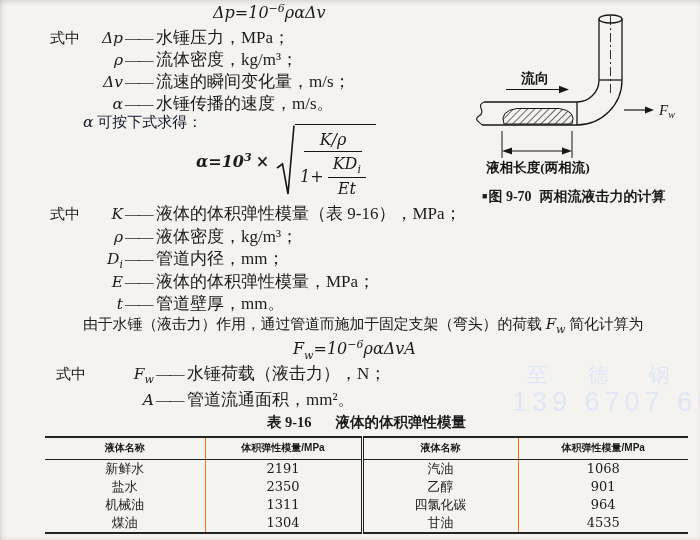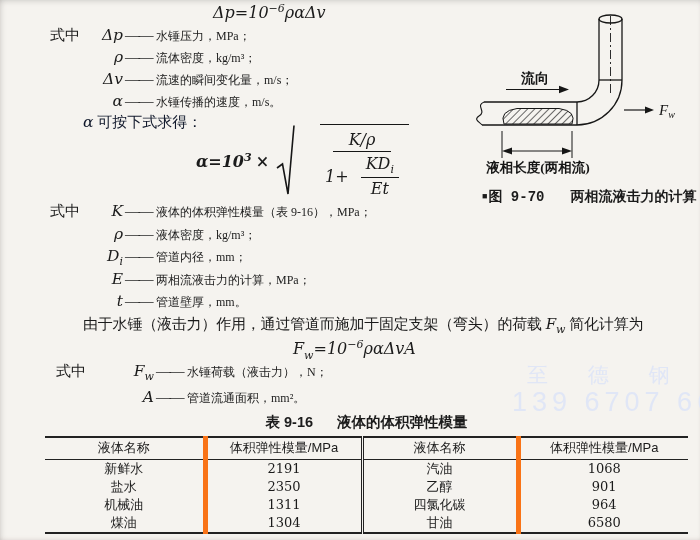--- a/index.html
+++ b/index.html
@@ -17,58 +17,58 @@
   .math sup, .fa-left sup { font-size:11px; font-style:italic; }
   .math sub { font-size:11px; }
   
   .defrow { position:absolute; left:50px; font-size:15px; white-space:nowrap; }
   .defrow.g3 { left:56px; }
   .dprefix { display:inline-block; width:31px; font-size:15px; }
   .dterm { display:inline-block; width:42px; text-align:right; font-family:"DejaVu Serif",serif; font-style:italic; font-size:15.5px; }
   .g3 .dterm { width:67px; }
   .dterm sub { font-size:11px; }
   .ddash { letter-spacing:-1.5px; margin:0 4px 0 2px; }
-  .ddesc { font-size:12px; }
+  .ddesc { font-size:17px; }
   
   .formula-alpha { position:absolute; left:196px; top:124px; display:flex; align-items:center; font-family:"DejaVu Serif",serif; font-size:16px; }
   .fa-left { font-style:italic;font-weight:bold; }
   .fa-times { font-style:normal; margin:0 7px 0 4px; }
-  .sqrt { display:flex; align-items:flex-start;gap:25px; }
+  .sqrt { display:flex; align-items:flex-start; }
   .sqrt-body { border-top:1.5px solid #161616; padding:5px 10px 0 5px; }
   .bigfrac { display:inline-flex; flex-direction:column; align-items:center; font-style:italic; }
   .bf-num { padding:0 16px 2px; border-bottom:1.4px solid #161616; }
   .bf-den { display:flex; align-items:center; padding-top:2px; }
-  .innerfrac { display:inline-flex; flex-direction:column; align-items:center; margin-left:12px; }
+  .innerfrac { display:inline-flex; flex-direction:column; align-items:center; margin-left:4px; }
   .if-num { padding:0 5px 1px; border-bottom:1.3px solid #161616; }
   .if-den { padding-top:1px; }
   .innerfrac sub { font-size:11px; }
   
   .para { position:absolute; left:83px; top:315px; font-size:15px; letter-spacing:-0.2px; }
   .para .fsym { font-family:"DejaVu Serif",serif; font-style:italic; margin:0 4px; }
   .para .fsym sub { font-size:11px; }
   
   .wm { position:absolute; color:#e0e6f6; font-family:"Liberation Sans","DejaVu Sans",sans-serif; }
   .wm1 { left:527px; top:361px; font-size:21px; letter-spacing:17px; }
   .wm2 { left:512px; top:387px; font-size:27px; letter-spacing:5px; }
   
   .tbl-title { position:absolute; left:45px; top:413px; width:643px; text-align:center; font-weight:bold; font-size:14.5px; font-family:"Liberation Sans","DejaVu Sans",sans-serif; }
-  .tbl-title .tnum { margin-right:24px; font-family:Liberation Sans, sans-serif; }
+  .tbl-title .tnum { margin-right:24px; font-family:Liberation Serif, serif; }
   table.modulus { position:absolute; left:45px; top:436px; width:643px; border-collapse:collapse; table-layout:fixed;
     border-top:2px solid #222; border-bottom:2px solid #222; font-size:13px; }
-  table.modulus th { height:22px; font-weight:normal; border-bottom:1.5px solid #222; font-family:"Liberation Sans","DejaVu Sans",sans-serif; font-size:13px; }
+  table.modulus th { height:22px; font-weight:bold; border-bottom:1.5px solid #222; font-family:"Liberation Sans","DejaVu Sans",sans-serif; font-size:10px; }
   table.modulus td { height:18px; text-align:center; font-size:13px; }
   table.modulus .c1 { width:160px; } table.modulus .c2 { width:157px; }
   table.modulus .c3 { width:156px; } table.modulus .c4 { width:170px; }
-  table.modulus .vline { border-left:5px solid #f97316; }
+  table.modulus .vline { border-left:1px solid #f97316; }
   table.modulus .vdouble { border-left:3px double #222; }
   table.modulus td.num { font-family:"DejaVu Serif",serif; }
   
   .fig-caption { position:absolute; left:482px; top:188px; font-weight:bold; font-size:14px; font-family:"Liberation Sans","DejaVu Sans",sans-serif; white-space:nowrap; }
   .fig-caption .bullet { font-size:9px; vertical-align:2.5px; margin-right:1px; }
-  .fig-caption .num { font-family:Liberation Mono, monospace; margin-right:26px; }
+  .fig-caption .num { font-family:Liberation Serif, serif; margin-right:8px; }
   .figsvg { position:absolute; left:440px; top:5px; }
   .figsvg text { font-family:"Liberation Serif","DejaVu Serif",serif; fill:#161616; }
 </style>
 </head>
 <body>
 
 <div class="page">
 
   <div class="abs math" style="left:197px; top:2px;margin-left:16px;">
     <span>Δp=10</span><sup>−6</sup><span>ραΔv</span>
@@ -116,21 +116,21 @@
   <div class="defrow" style="top:202px;">
     <span class="dprefix">式中</span><span class="dterm">K</span><span class="ddash">——</span><span class="ddesc">液体的体积弹性模量（表 9-16），MPa；</span>
   </div>
   <div class="defrow" style="top:225px;">
     <span class="dprefix"></span><span class="dterm">ρ</span><span class="ddash">——</span><span class="ddesc">液体密度，kg/m³；</span>
   </div>
   <div class="defrow" style="top:247px;">
     <span class="dprefix"></span><span class="dterm"><span>D</span><sub>i</sub></span><span class="ddash">——</span><span class="ddesc">管道内径，mm；</span>
   </div>
   <div class="defrow" style="top:270px;">
-    <span class="dprefix"></span><span class="dterm">E</span><span class="ddash">——</span><span class="ddesc">两相流液击力的计算，MPa；</span>
+    <span class="dprefix"></span><span class="dterm">E</span><span class="ddash">——</span><span class="ddesc">液体的体积弹性模量，MPa；</span>
   </div>
   <div class="defrow" style="top:292px;">
     <span class="dprefix"></span><span class="dterm">t</span><span class="ddash">——</span><span class="ddesc">管道壁厚，mm。</span>
   </div>
 
   <div class="para">
     <span>由于水锤（液击力）作用，通过管道而施加于固定支架（弯头）的荷载</span><span class="fsym"><span>F</span><sub>w</sub></span><span>简化计算为</span>
   </div>
 
   <div class="abs math" style="left:293px; top:338px;">
@@ -235,18 +235,18 @@
       <tr>
         <td>机械油</td>
         <td class="vline num">1311</td>
         <td class="vdouble">四氯化碳</td>
         <td class="vline num">964</td>
       </tr>
       <tr>
         <td>煤油</td>
         <td class="vline num">1304</td>
         <td class="vdouble">甘油</td>
-        <td class="vline num">6580</td>
+        <td class="vline num">4535</td>
       </tr>
     </tbody>
   </table>
 
 </div>
 
 </body></html>

